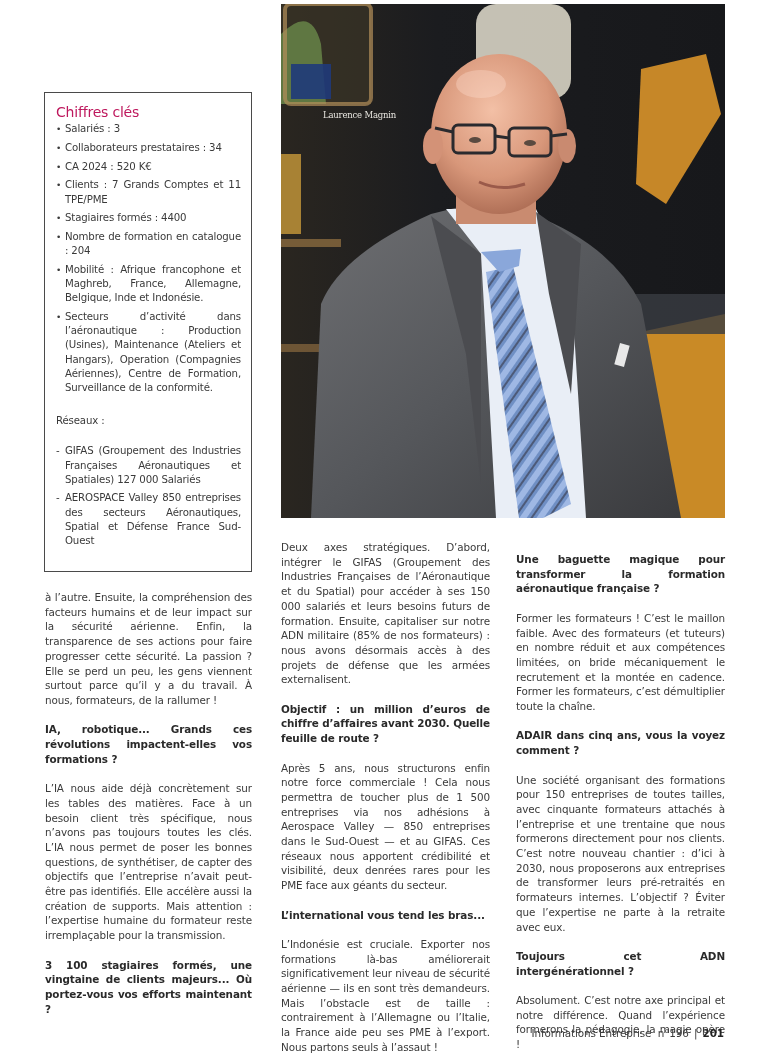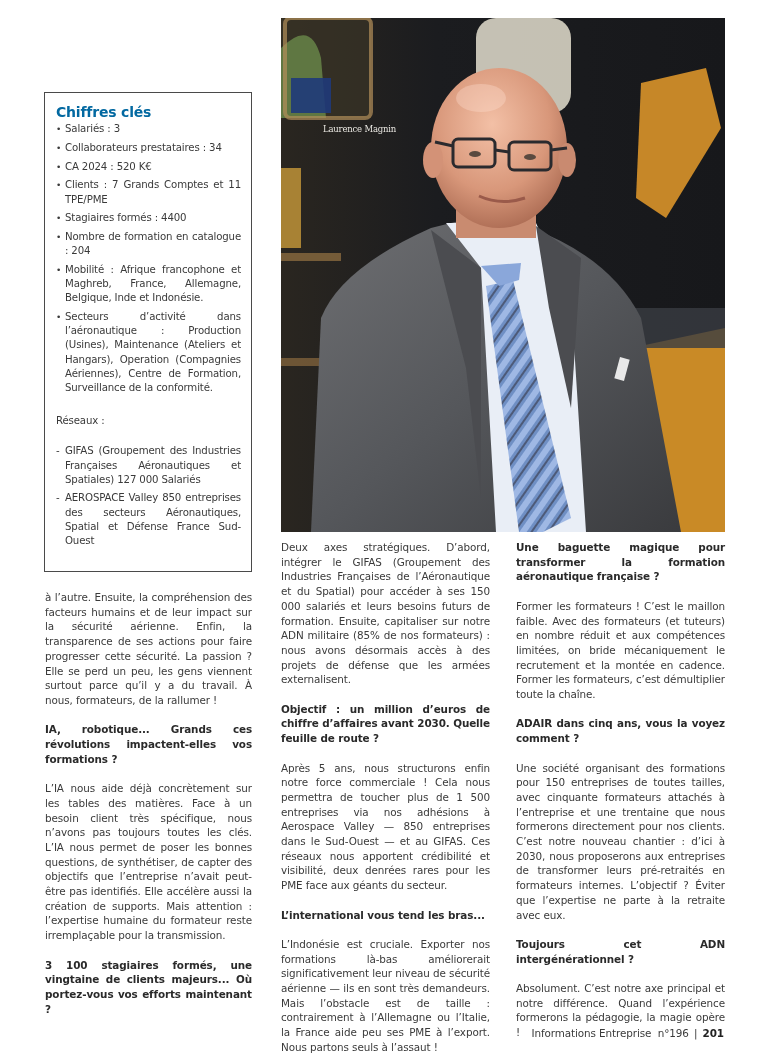--- a/index.html
+++ b/index.html
@@ -4,47 +4,47 @@
   <style>
     * { box-sizing: border-box; margin: 0; padding: 0; }
     html, body { width: 768px; height: 1060px; background: #ffffff; overflow: hidden; }
     body { position: relative; font-family: "DejaVu Sans", sans-serif; color: #3a3a3a; }
 
     .keybox {
       position: absolute; left: 44px; top: 92px; width: 208px; height: 480px;
       border: 1.5px solid #4a4a4a; padding: 12px 10px 10px 11px;
       font-size: 10.2px; line-height: 14.2px; color: #3a3a3a; letter-spacing: -0.15px;
     }
-    .keybox h3 { font-size: 14px; font-weight: bold; color: #0369a1; margin-bottom: 3px; letter-spacing: -0.2px; }
+    .keybox h3 { font-size: 14px; font-weight: normal; color: #be185d; margin-bottom: 3px; letter-spacing: -0.2px; }
     .keybox ul.bullets { list-style: none; }
     .keybox ul.bullets li { position: relative; padding-left: 9px; margin-bottom: 4.5px; text-align: justify; }
     .keybox ul.bullets li::before { content: "•"; position: absolute; left: 0; top: 0; font-size: 9px; }
     .keybox .reseaux-title { margin-top: 19px; margin-bottom: 16px; }
     .keybox ul.dashes { list-style: none; }
     .keybox ul.dashes li { position: relative; padding-left: 9px; margin-bottom: 4.5px; text-align: justify; }
     .keybox ul.dashes li::before { content: "-"; position: absolute; left: 0; top: 0; }
 
     .photo {
-      position: absolute; left: 281px; top: 18px; width: 444px; height: 514px; overflow: hidden;
+      position: absolute; left: 281px; top: 4px; width: 444px; height: 514px; overflow: hidden;
       background: linear-gradient(180deg, #1a1c1e 0%, #222428 60%, #1e1f22 100%);
     }
     .photo-caption {
       position: absolute; left: 42px; top: 106px; color: #e8e6e0;
       font-family: "DejaVu Serif", serif; font-size: 8.5px; letter-spacing: -0.2px;
     }
     .photo svg { position: absolute; left: 0; top: 0; }
 
     .col { position: absolute; font-size: 10.4px; line-height: 14.7px; color: #3a3a3a; letter-spacing: -0.1px; }
     .col p { text-align: justify; }
     .col .q { font-weight: bold; color: #2a2a2a; text-align: justify; }
     .col .gap { height: 14.7px; }
 
     .col-left { left: 45px; top: 590px; width: 207px; }
     .col-mid { left: 281px; top: 540px; width: 209px; }
-    .col-right { left: 516px; top: 540px; width: 209px; }
+    .col-right { left: 516px; top: 552px; width: 209px; }
 
     .footer {
       position: absolute; right: 44px; top: 1027px; font-size: 10.4px; color: #3a3a3a; letter-spacing: -0.1px;
     }
     .footer .sep { margin: 0 2px; }
     .footer .pagenum { font-weight: bold; color: #222; }
   </style>
 </head>
 <body>
 

